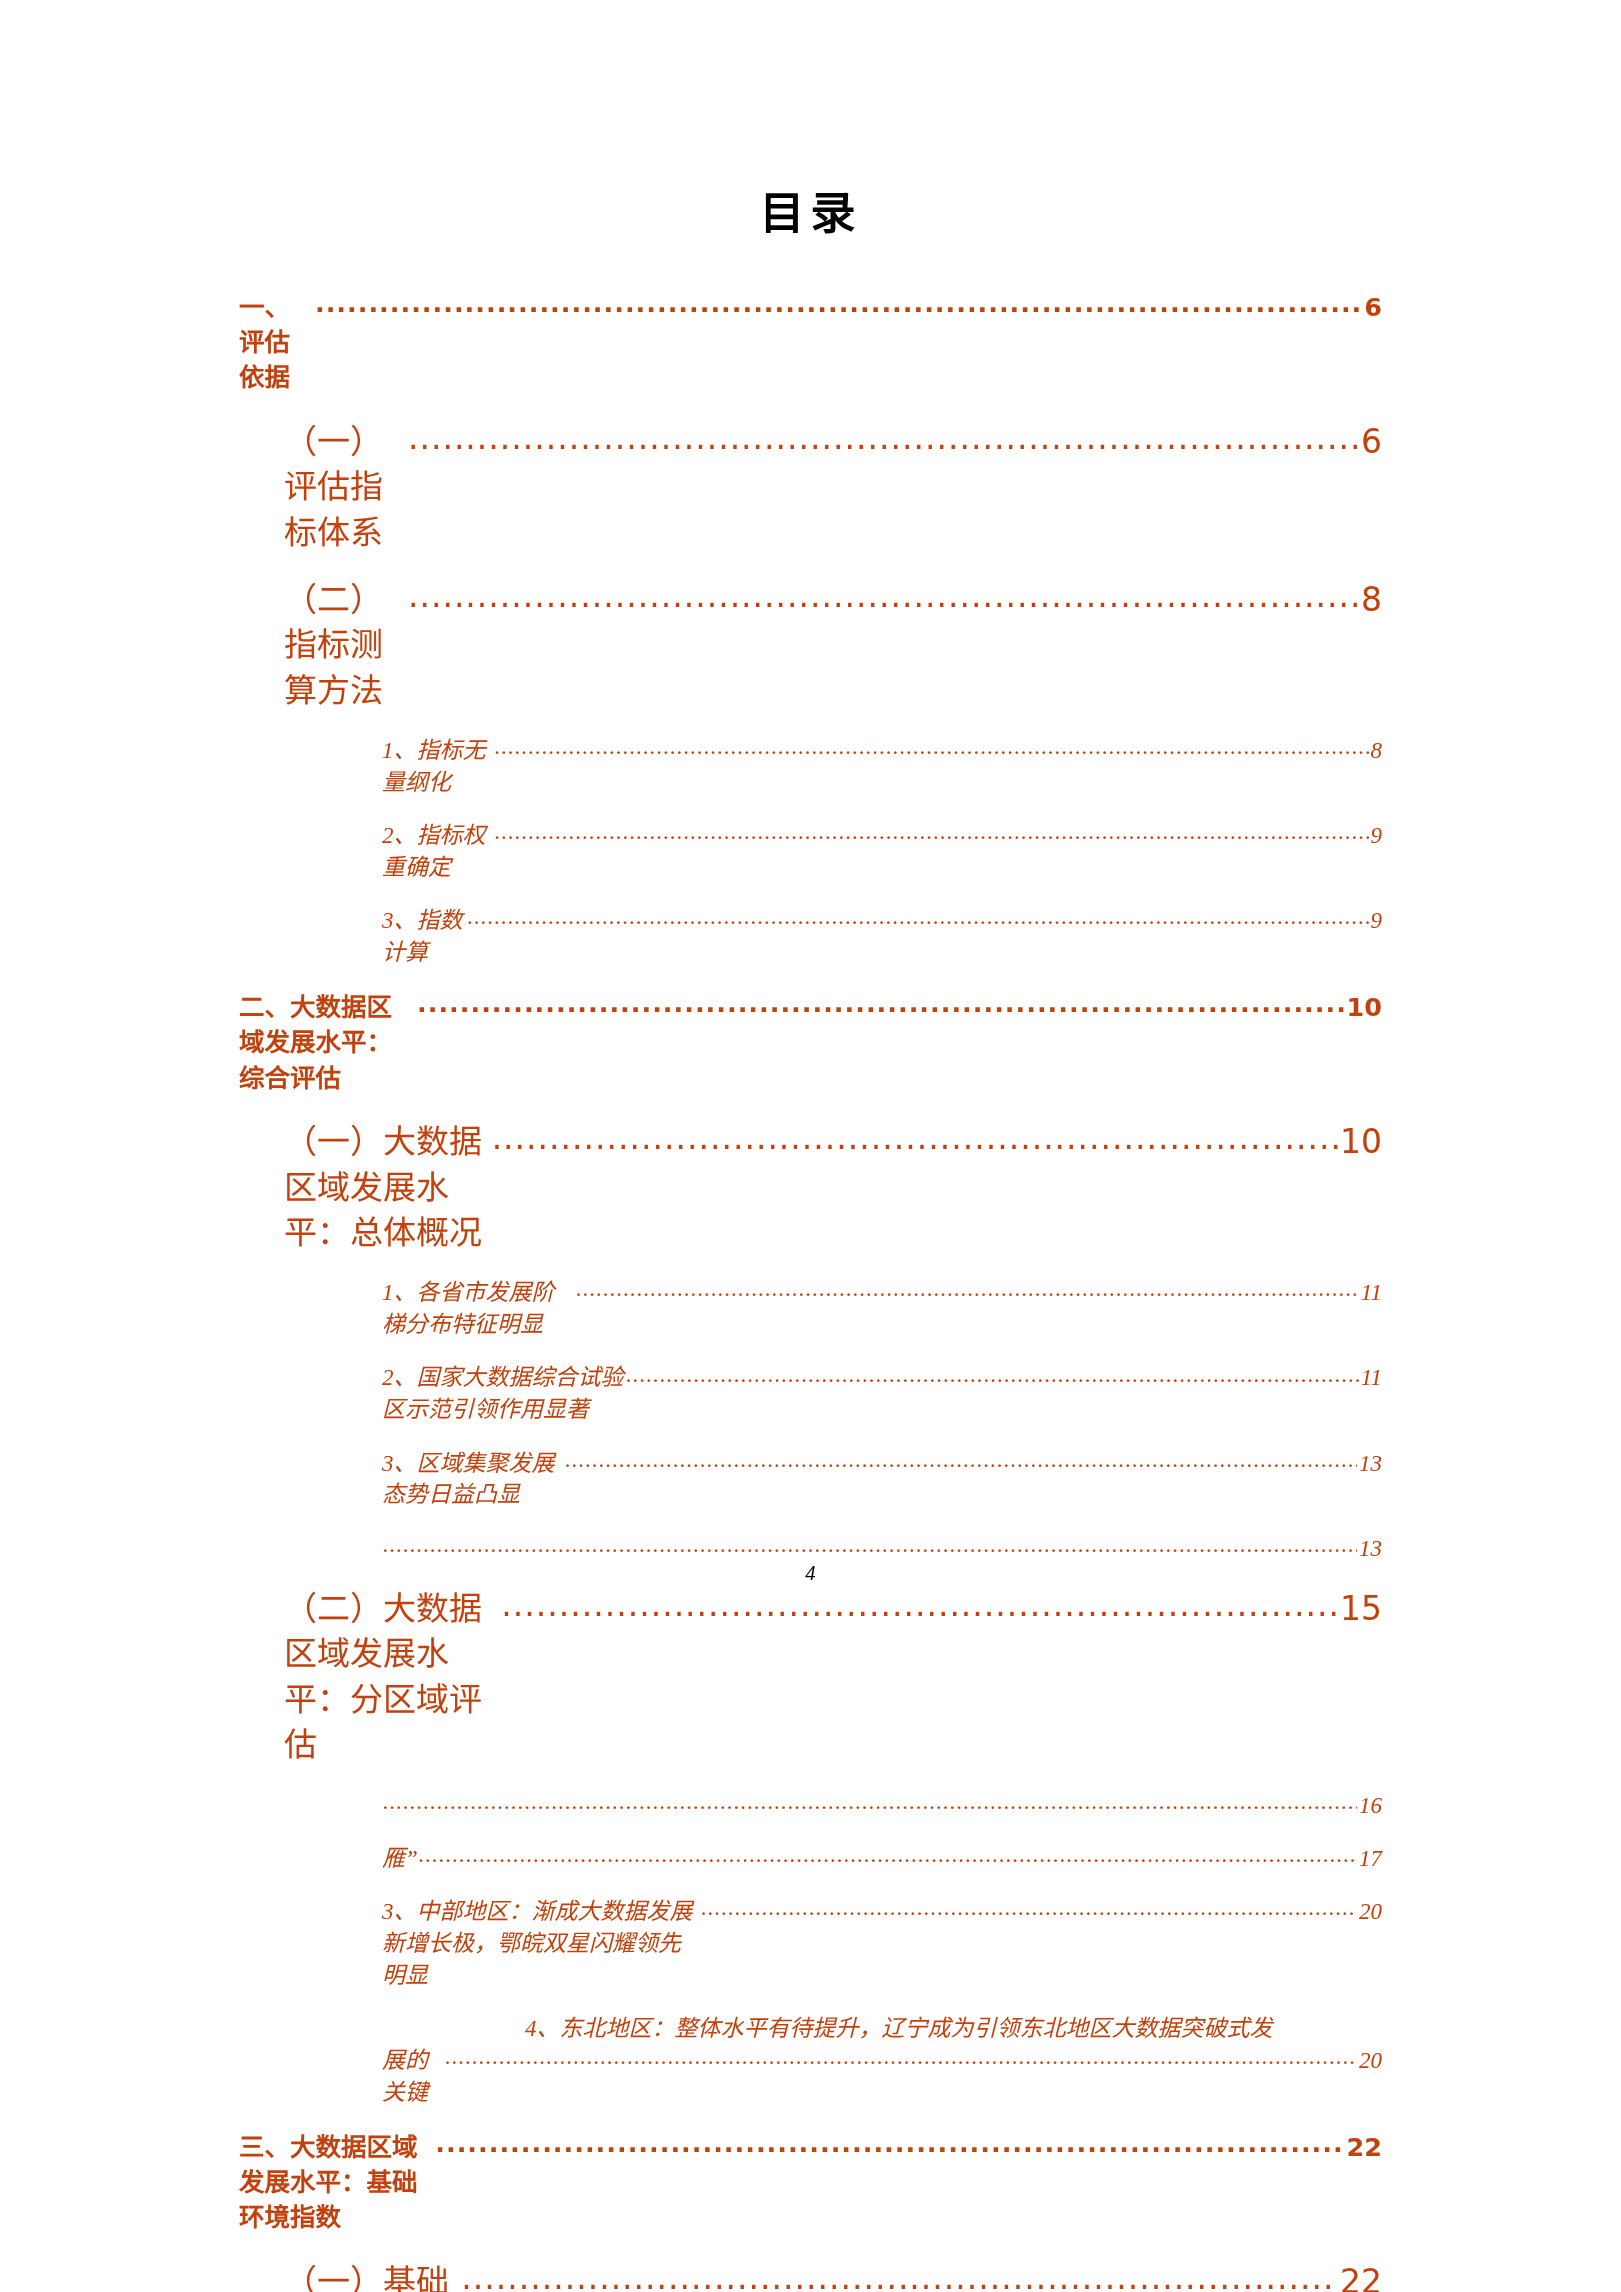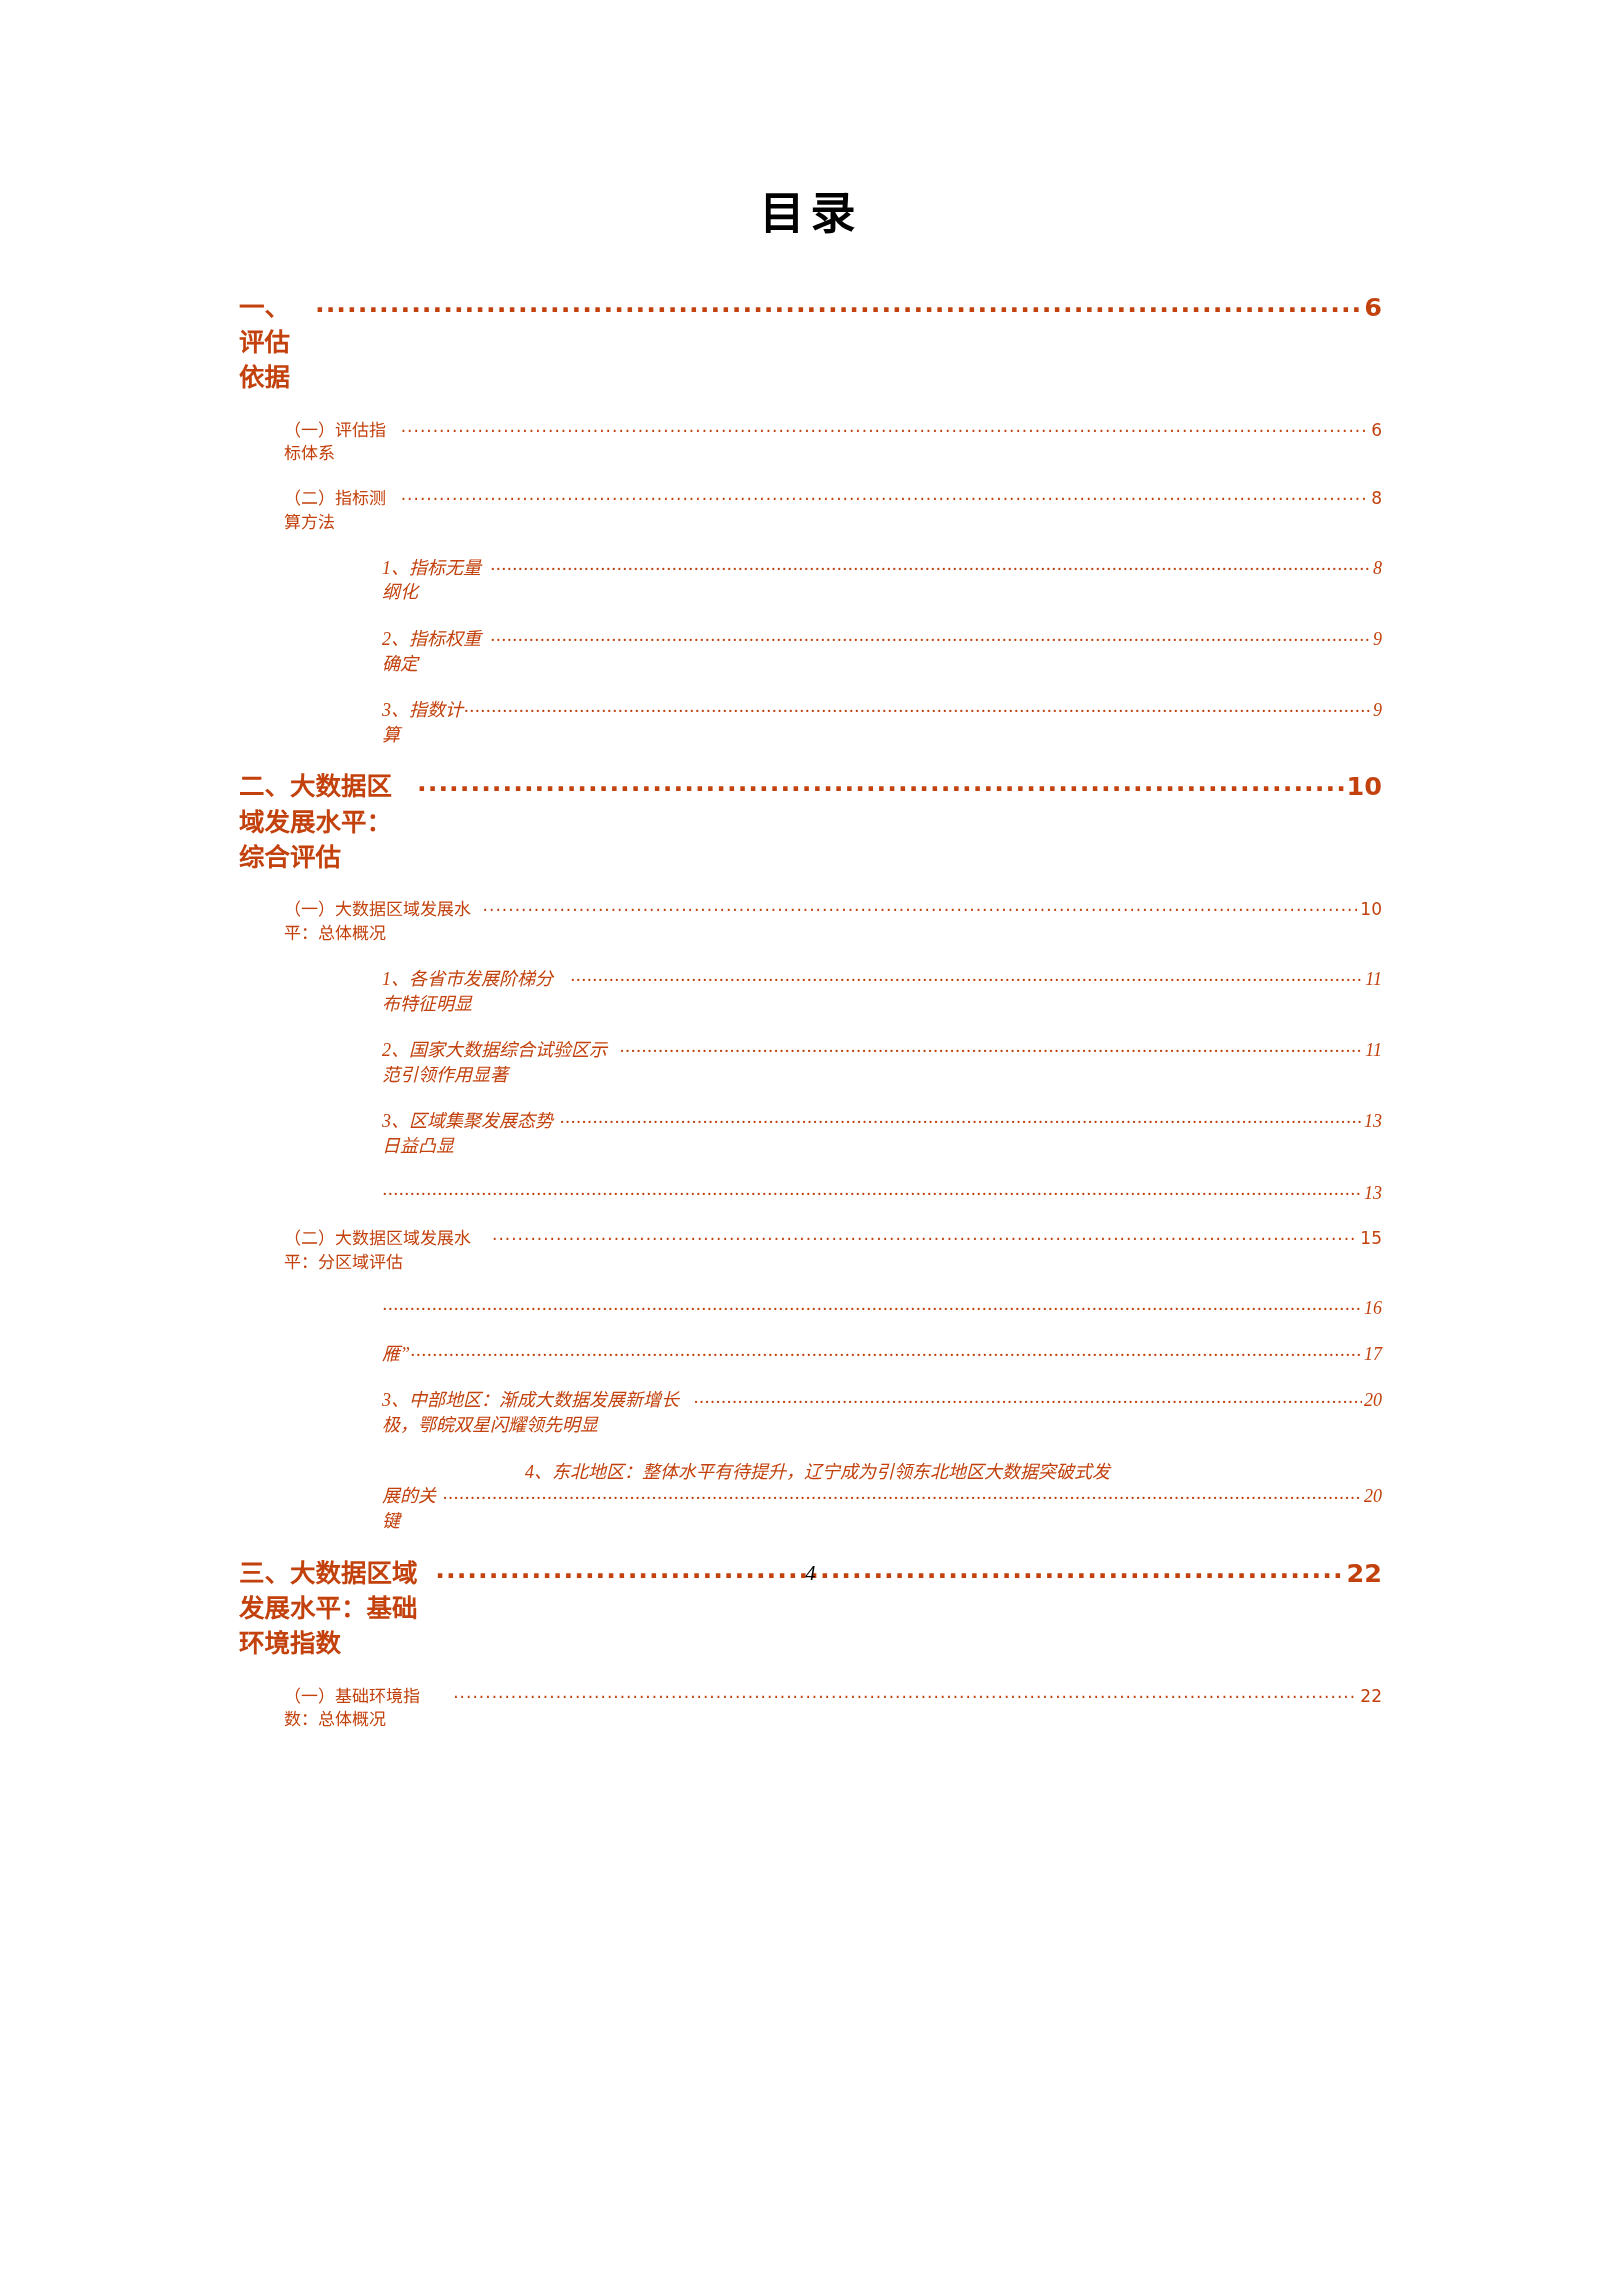--- a/index.html
+++ b/index.html
@@ -94,31 +94,31 @@
     margin-bottom: 23.5px;
     margin-top: 5.9px;
   }
   .lvl1 .pageno { font-weight: 700; }
 
   
   .lvl2 {
     margin-left: 45px;
     font-family: "DejaVu Sans", "Liberation Sans", sans-serif;
     font-weight: 400;
-    font-size: 17px;
+    font-size: 33px;
     margin-bottom: 21.6px;
   }
 
   
   .lvl3 {
     margin-left: 143px;
     font-family: "Liberation Serif", "DejaVu Serif", serif;
     font-style: italic;
     font-weight: 400;
-    font-size: 18px;
+    font-size: 23px;
     margin-bottom: 21.6px;
   }
 
   
   .wrapline1 {
     margin-left: 143px;
     display: block;
     white-space: nowrap;
   }
   .wrapline2 {

